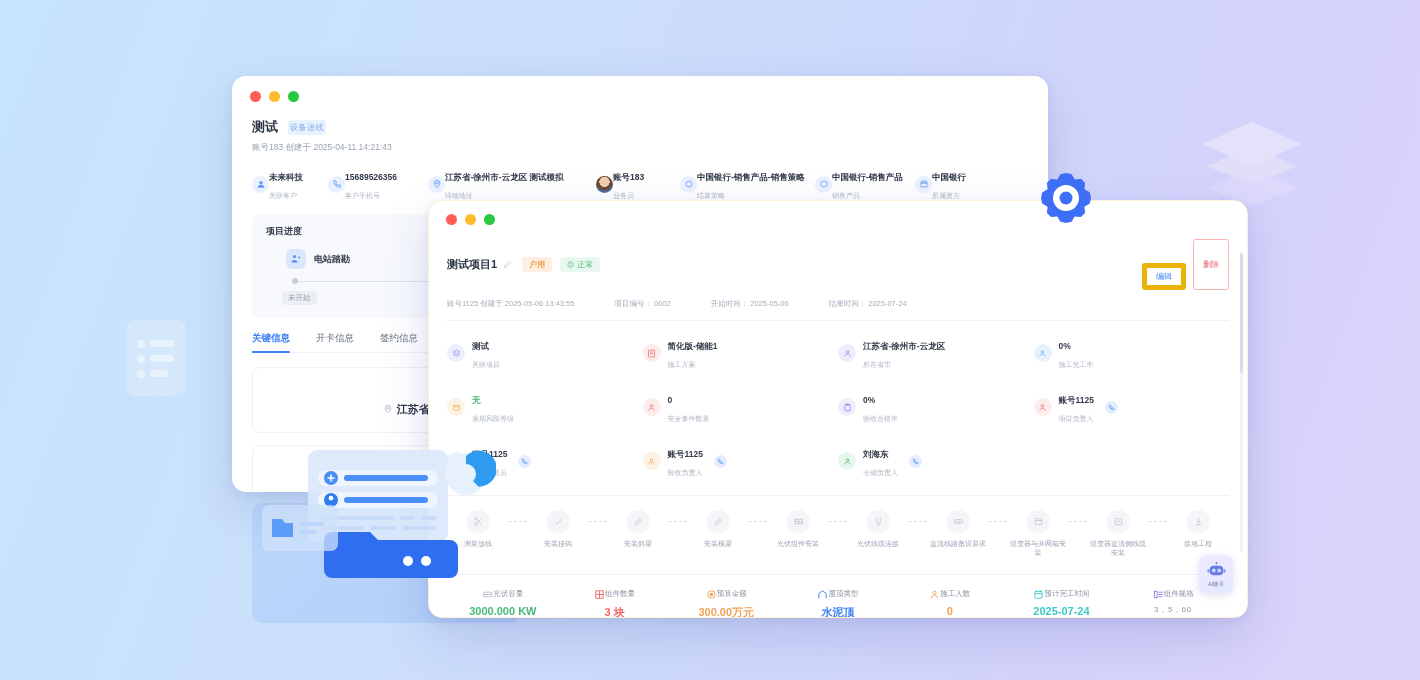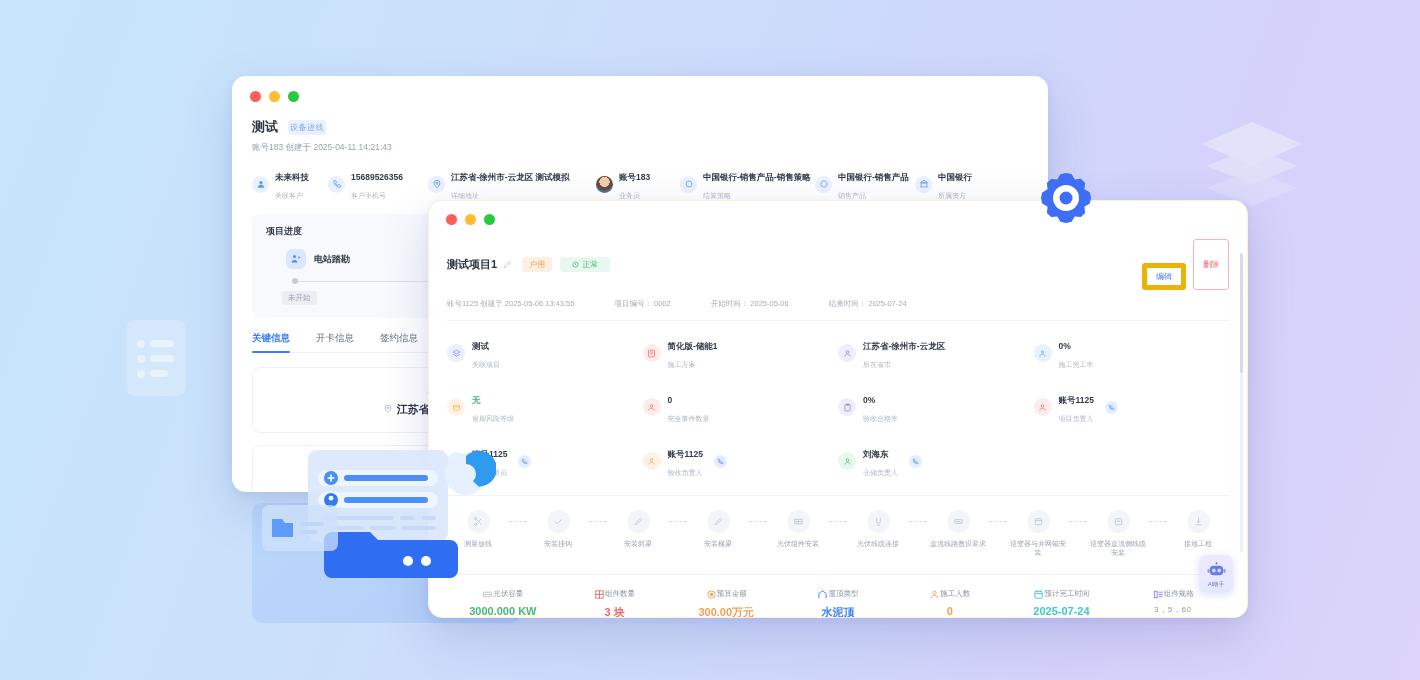--- a/index.html
+++ b/index.html
@@ -51,21 +51,21 @@
   .bw-body { padding: 16px 20px 0 20px; }
   .bw-head { display: flex; align-items: center; gap: 10px; }
   .bw-title { font-size: 13px; font-weight: bold; color: #2c3545; }
   .badge-blue {
     background: #e8f2ff; color: #7fa8e8; font-size: 8px;
     padding: 2px 2px; border-radius: 3px; letter-spacing: .5px;
   }
   .bw-sub { font-size: 8.5px; color: #9aa3b3; margin-top: 6px; }
 
   .meta-row { display: flex; gap: 0; margin-top: 12px; }
-  .meta-item { display: flex; align-items: center; gap: 6px; }
+  .meta-item { display: flex; align-items: center; }
   .meta-ic {
     width: 17px; height: 17px; border-radius: 50%; background: #eaf1fe;
     display: flex; align-items: center; justify-content: center; flex: none;
   }
   .meta-ic svg { width: 10px; height: 10px; }
   .meta-txt .v { font-size: 8.5px; font-weight: bold; color: #333b4a; line-height: 1.3; white-space: nowrap;}
   .meta-txt .k { font-size: 7px; color: #b0b7c5; line-height: 1.4; }
   .avatar {
     width: 17px; height: 17px; border-radius: 50%; flex:none;
     background: radial-gradient(circle at 50% 34%, #f0cfae 0 36%, #6b4a36 37% 62%, #4a6fa8 63% 100%);
@@ -109,22 +109,22 @@
     z-index: 30;
     border: 1px solid #fdf0d8;
   }
   #front-window .wtitlebar { padding: 13px 0 0 17px; }
   .fw-body { padding: 14px 18px 0 18px; }
 
   .fw-head { display:flex; align-items:center; }
   .fw-title { font-size:11px; font-weight:bold; color:#2c3545; }
   .edit-pen { margin-left:6px; color:#b9c0cc; display:flex; }
   .edit-pen svg { width:9px; height:9px; }
-  .tag-orange { margin-left:10px; background:#fdf0e2; color:#f0a154; font-size:8px; padding:2px 7px; border-radius:3px; }
-  .tag-green { margin-left:8px; background:#e9f8ef; color:#48b877; font-size:8px; padding:2px 12px; border-radius:3px; display:flex; align-items:center; gap:3px;}
+  .tag-orange { margin-left:10px; background:#fdf0e2; color:#f0a154; font-size:8px; padding:2px 7px; border-radius:3px;font-weight:bold; }
+  .tag-green { margin-left:8px; background:#e9f8ef; color:#48b877; font-size:8px; padding:2px 7px; border-radius:3px; display:flex; align-items:center; gap:3px;}
   .tag-green svg { width:7px; height:7px; }
   .fw-actions { margin-left:auto; display:flex; gap:7px; }
   .btn-o {
     font-size:8px; padding:3px 9px; border-radius:3px; background:#fff; cursor:pointer;
   }
   .btn-edit { border:5px solid #eab308; color:#3b7ff5;margin-top:24px; }
   .btn-del { border:1px solid #f8b3b3; color:#f06767; }
 
   .fw-sub { display:flex; gap:10px; margin-top:9px; font-size:7.5px; color:#a6adba; }
   .fw-sub span { margin-right:30px; white-space:nowrap; }

